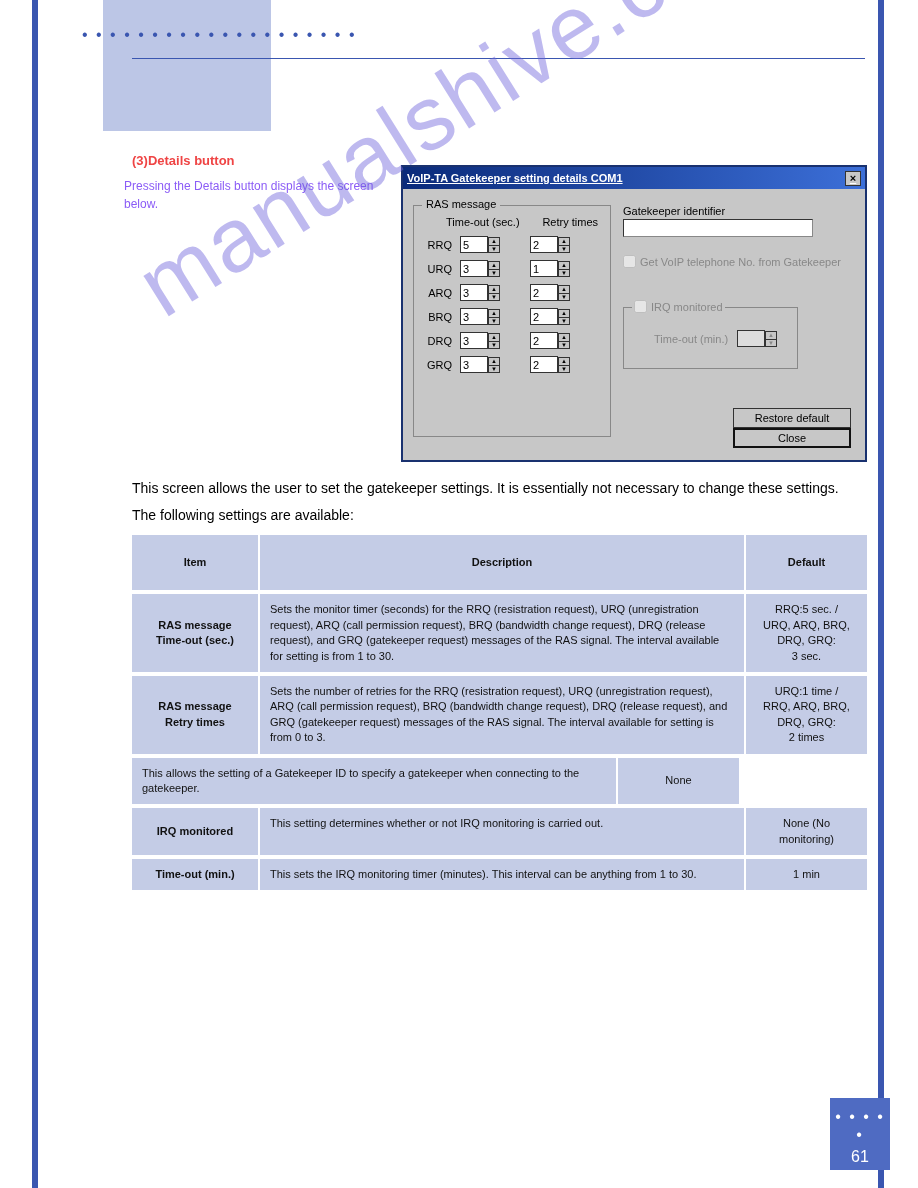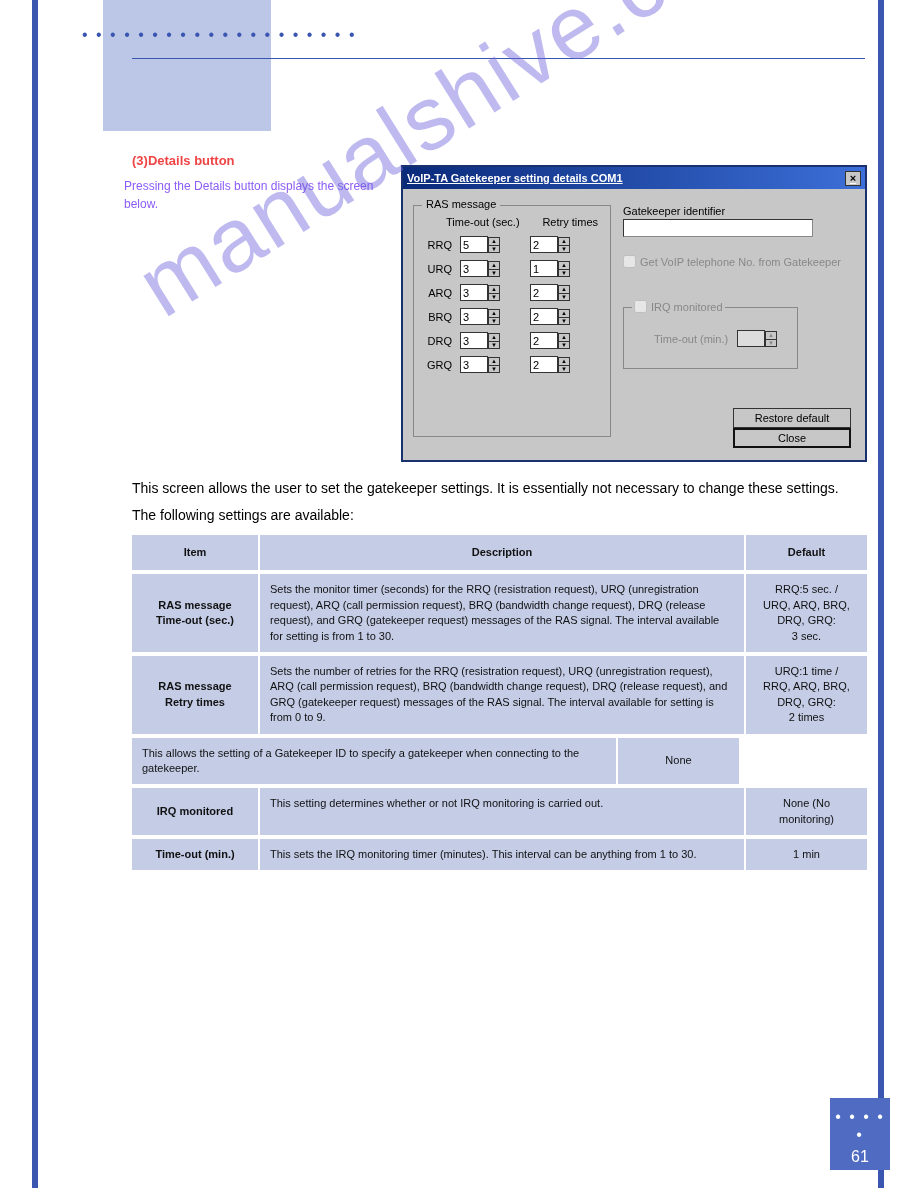--- a/index.html
+++ b/index.html
@@ -44,21 +44,21 @@
   .body-text p { margin-bottom: 6px; }
 
   
   .tbl { position: absolute; left: 94px; top: 535px; width: 735px; font-size: 11px; color: #111; }
   .tbl-row { display: flex; }
   .tbl-row > div { background: #c4cce6; border-right: 2px solid #fff; border-bottom: 4px solid #fff; padding: 8px 10px; line-height: 1.4; }
   .col1 { width: 128px; font-weight: bold; text-align: center; display: flex; align-items: center; justify-content: center; }
   .col2 { width: 486px; }
   .col3 { width: 121px; text-align: center; display: flex; align-items: center; justify-content: center; border-right: none !important; }
   .tbl-head .col1, .tbl-head .col2, .tbl-head .col3 { font-weight: bold; text-align: center; justify-content: center;}
-  .tbl-head > div { padding: 10px 10px; }
+  .tbl-head > div { padding: 20px 10px; }
 
   
   .wm { position: absolute; left: 120px; top: 250px; font-size: 90px; color: rgba(110,100,220,0.45); font-weight: 400; transform: rotate(-32deg); transform-origin: left top; pointer-events: none; letter-spacing: 2px; font-family: Arial, sans-serif; white-space: nowrap; }
 
   .page-num-box { position: absolute; right: 28px; bottom: 18px; width: 60px; height: 72px; background: #4f6bc2; color: #fff; font-size: 16px; text-align: center; padding-top: 10px; }
   .page-num-box .dots { letter-spacing: 2px; display: block; margin-bottom: 4px; }
 </style>
 </head>
 <body>
 
@@ -242,21 +242,21 @@
 Time-out (sec.)</div>
       <div class="col2">Sets the monitor timer (seconds) for the RRQ (resistration request), URQ (unregistration request), ARQ (call permission request), BRQ (bandwidth change request), DRQ (release request), and GRQ (gatekeeper request) messages of the RAS signal. The interval available for setting is from 1 to 30.</div>
       <div class="col3" style="white-space:pre-line">RRQ:5 sec. /
 URQ, ARQ, BRQ,
 DRQ, GRQ:
 3 sec.</div>
     </div>
     <div class="tbl-row">
       <div class="col1" style="white-space:pre-line">RAS message
 Retry times</div>
-      <div class="col2">Sets the number of retries for the RRQ (resistration request), URQ (unregistration request), ARQ (call permission request), BRQ (bandwidth change request), DRQ (release request), and GRQ (gatekeeper request) messages of the RAS signal. The interval available for setting is from 0 to 9.</div>
+      <div class="col2">Sets the number of retries for the RRQ (resistration request), URQ (unregistration request), ARQ (call permission request), BRQ (bandwidth change request), DRQ (release request), and GRQ (gatekeeper request) messages of the RAS signal. The interval available for setting is from 0 to 3.</div>
       <div class="col3" style="white-space:pre-line">URQ:1 time /
 RRQ, ARQ, BRQ,
 DRQ, GRQ:
 2 times</div>
     </div>
     <div class="tbl-row">
       <div class="col2">This allows the setting of a Gatekeeper ID to specify a gatekeeper when connecting to the gatekeeper.</div>
       <div class="col3">None</div>
     </div>
     <div class="tbl-row">

